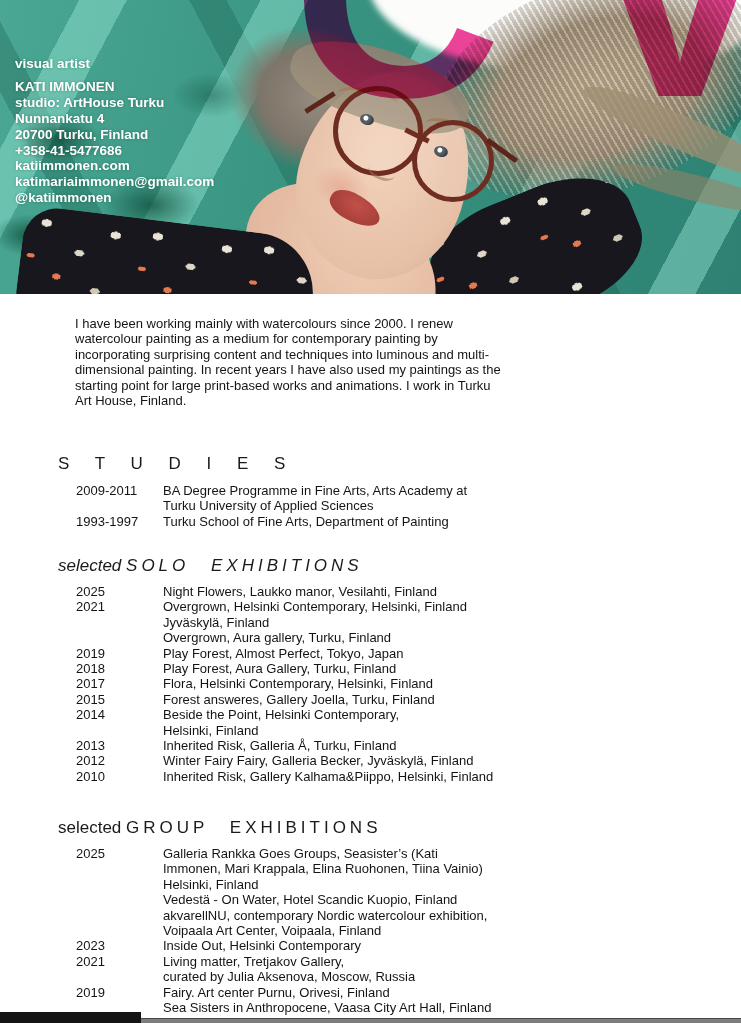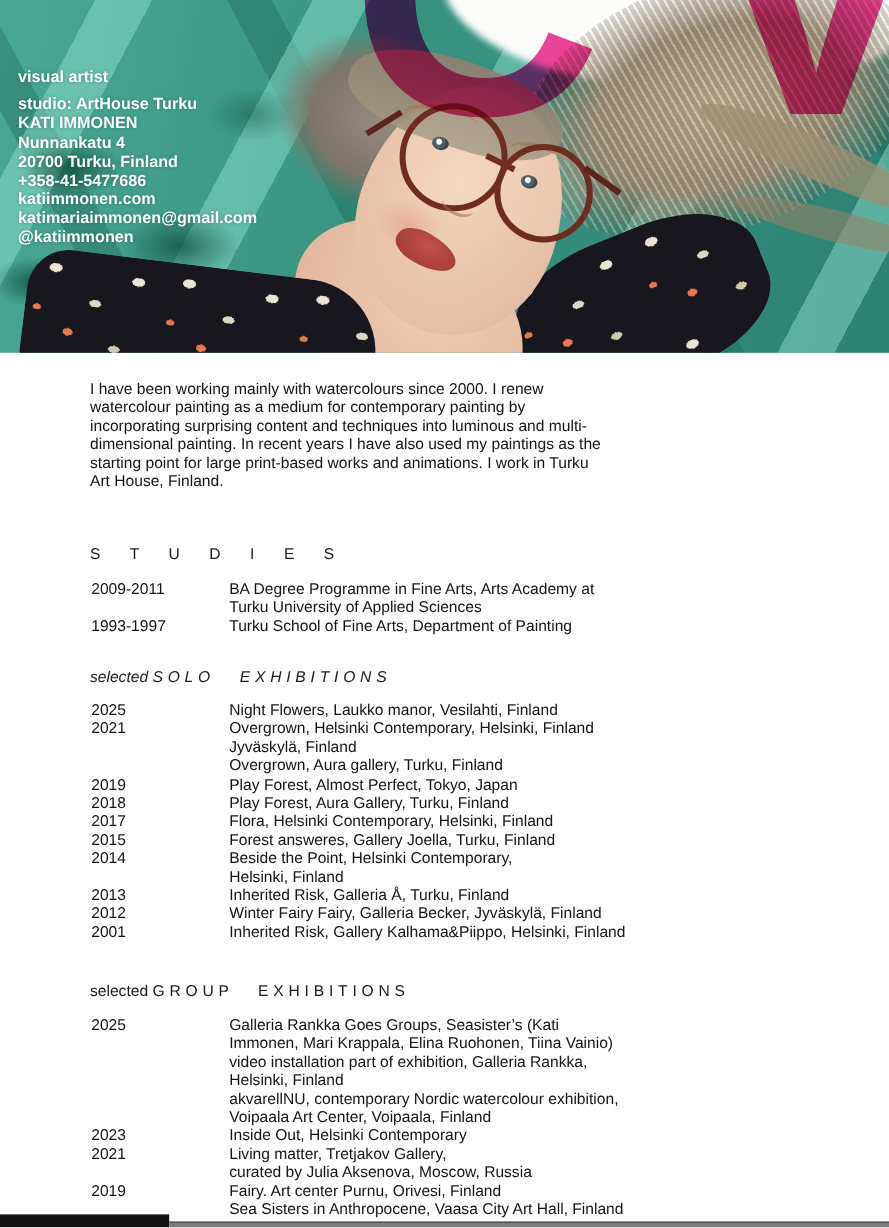--- a/index.html
+++ b/index.html
@@ -76,30 +76,30 @@
        font-size:290px;line-height:1;color:#ee4499;mix-blend-mode:multiply;}
   .cv-c{left:292px;} .cv-v{left:583px;}
   .overlay-text{position:absolute;left:15px;top:56px;color:#ffffff;font-weight:700;
        font-size:13.5px;line-height:15.9px;text-shadow:0 0 3px rgba(0,55,45,.35);white-space:nowrap;}
   .overlay-text .role{margin-bottom:7px;}
 
   
   .doc{position:absolute;left:0;width:741px;font-size:13px;line-height:15.4px;color:#141414;}
   .doc .ln{white-space:nowrap;}
   #bio{top:316px;padding-left:75px;}
-  .sec-heading{position:absolute;left:75px;font-size:13px;color:#1a1a1a;white-space:nowrap;}
+  .sec-heading{position:absolute;left:58px;font-size:17px;color:#1a1a1a;white-space:nowrap;}
   .spaced{letter-spacing:4px;word-spacing:13px;}
   #studies-h{top:454px;}
   #solo-h{top:556px;font-style:italic;}
   #group-h{top:818px;}
   .rows{position:absolute;left:76px;width:640px;}
   #studies-rows{top:483px;}
   #solo-rows{top:584px;}
   #group-rows{top:846px;}
-  .row{display:flex;gap:28px;}
+  .row{display:flex;}
   .year{width:87px;flex:0 0 87px;}
   .entries{flex:1;}
   .b{font-weight:400;}
 
   
   .bar-black{position:absolute;left:0;top:1012px;width:141px;height:11px;background:#141414;z-index:20;}
   .bar-grey{position:absolute;left:141px;top:1018px;width:600px;height:5px;background:#7d7d7d;
        border-top:1px solid #4a4a4a;z-index:20;}
 </style>
 </head>
@@ -129,22 +129,22 @@
     <div class="arm-right"></div>
     <div class="nose"></div>
     <div class="lips"></div>
     <div class="hair-strand-a"></div>
     <div class="hair-strand-b"></div>
     <div class="cv-letter cv-c">C</div>
     <div class="cv-letter cv-v">V</div>
 
     <div class="overlay-text">
       <div class="role">visual artist</div>
+      <div>KATI IMMONEN</div>
       <div>studio: ArtHouse Turku</div>
-      <div>KATI IMMONEN</div>
       <div>Nunnankatu 4</div>
       <div>20700 Turku, Finland</div>
       <div>+358-41-5477686</div>
       <div>katiimmonen.com</div>
       <div>katimariaimmonen@gmail.com</div>
       <div>@katiimmonen</div>
     </div>
   </div>
 
   <div id="bio" class="doc">
@@ -226,36 +226,36 @@
           <div class="ln"><span class="b">Inherited Risk</span><span>, Galleria Å, Turku, Finland</span></div>
         </div>
       </div>
       <div class="row">
         <div class="year ln">2012</div>
         <div class="entries">
           <div class="ln"><span class="b">Winter Fairy Fairy</span><span>, Galleria Becker, Jyväskylä, Finland</span></div>
         </div>
       </div>
       <div class="row">
-        <div class="year ln">2001</div>
+        <div class="year ln">2010</div>
         <div class="entries">
           <div class="ln"><span class="b">Inherited Risk</span><span>, Gallery Kalhama&amp;Piippo, Helsinki, Finland</span></div>
         </div>
       </div>
     </div>
 
   <div id="group-h" class="sec-heading"><span>selected </span><span class="spaced">GROUP EXHIBITIONS</span></div>
   <div id="group-rows" class="doc rows">
       <div class="row">
         <div class="year ln">2025</div>
         <div class="entries">
           <div class="ln"><span class="b">Galleria Rankka Goes Groups</span><span>, Seasister’s (Kati</span></div>
           <div class="ln"><span>Immonen, Mari Krappala, Elina Ruohonen, Tiina Vainio)</span></div>
-          <div class="ln"><span>video installation part of exhibition, Galleria Rankka,</span></div>
           <div class="ln"><span>Helsinki, Finland</span></div>
+          <div class="ln"><span class="b">Vedestä - On Water</span><span>, Hotel Scandic Kuopio, Finland</span></div>
           <div class="ln"><span class="b">akvarellNU</span><span>, contemporary Nordic watercolour exhibition,</span></div>
           <div class="ln"><span>Voipaala Art Center, Voipaala, Finland</span></div>
         </div>
       </div>
       <div class="row">
         <div class="year ln">2023</div>
         <div class="entries">
           <div class="ln"><span class="b">Inside Out,</span><span> Helsinki Contemporary</span></div>
         </div>
       </div>

